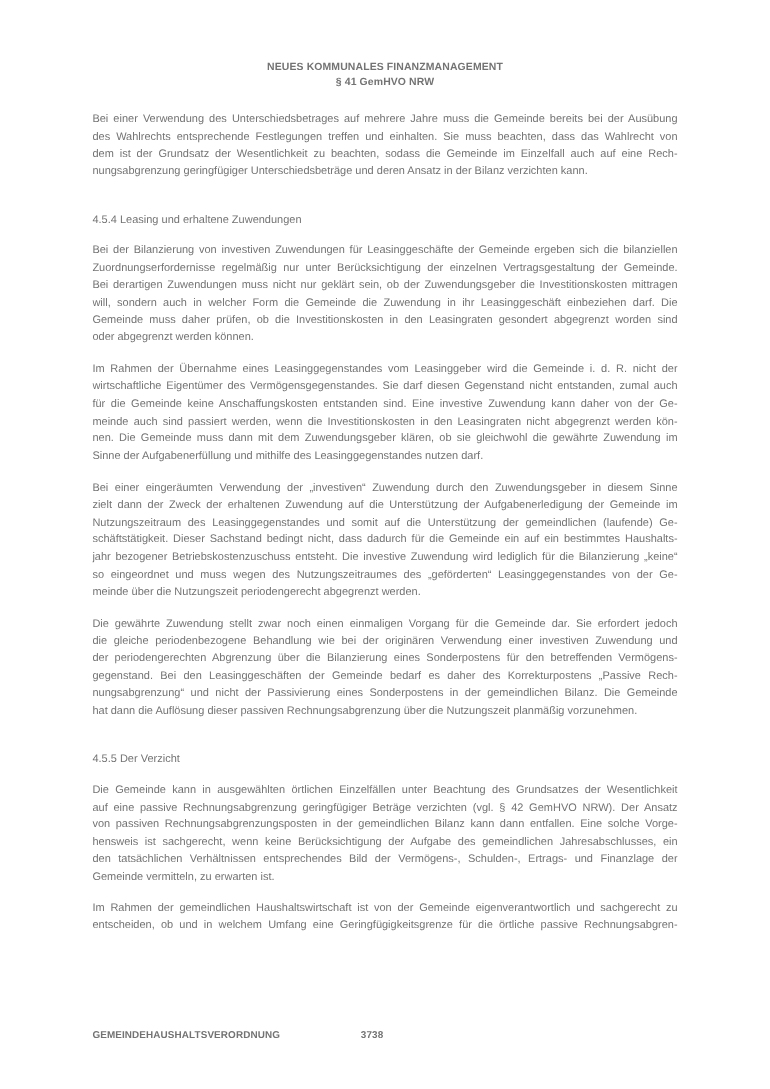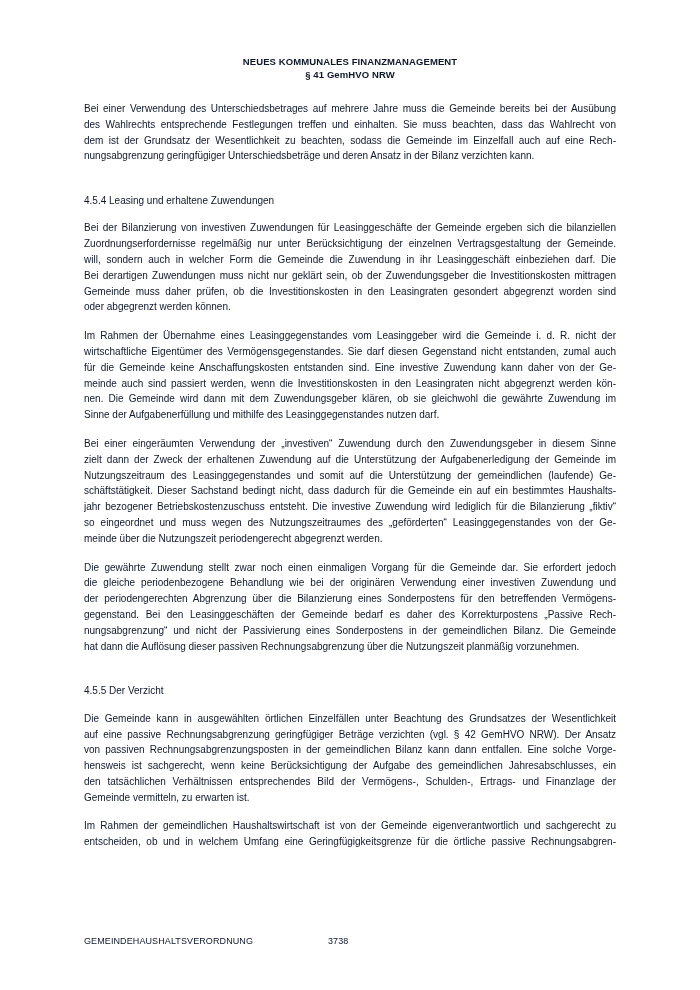--- a/index.html
+++ b/index.html
@@ -3,21 +3,21 @@
 <meta charset="utf-8">
 <style>
   html, body { margin: 0; padding: 0; background: #ffffff; }
   .page {
     position: relative;
     width: 700px;
     height: 990px;
     background: #ffffff;
     overflow: hidden;
     font-family: "Liberation Sans", "DejaVu Sans", sans-serif;
-    color: #0f172a;
+    color: #737373;
   }
   .doc-header {
     position: absolute;
     top: 55px;
     left: 84px;
     width: 532px;
     text-align: center;
     font-weight: 700;
     font-size: 9.5px;
     line-height: 13px;
@@ -49,21 +49,21 @@
     line-height: 15.8px;
     margin: 29px 0 11.5px 0;
   }
   .doc-footer {
     position: absolute;
     top: 936px;
     left: 84px;
     width: 532px;
     height: 14px;
     font-size: 9px;
-    font-weight: 400;
+    font-weight: 700;
     letter-spacing: 0.1px;
   }
   .footer-page {
     position: absolute;
     left: 244px;
     top: 0;
   }
 </style>
 </head>
 <body>
@@ -79,39 +79,39 @@
       <div class="para">
         <div class="ln">Bei einer Verwendung des Unterschiedsbetrages auf mehrere Jahre muss die Gemeinde bereits bei der Ausübung</div>
         <div class="ln">des Wahlrechts entsprechende Festlegungen treffen und einhalten. Sie muss beachten, dass das Wahlrecht von</div>
         <div class="ln">dem ist der Grundsatz der Wesentlichkeit zu beachten, sodass die Gemeinde im Einzelfall auch auf eine Rech-</div>
         <div class="ln last">nungsabgrenzung geringfügiger Unterschiedsbeträge und deren Ansatz in der Bilanz verzichten kann.</div>
       </div>
       <h2 class="sec">4.5.4 Leasing und erhaltene Zuwendungen</h2>
       <div class="para">
         <div class="ln">Bei der Bilanzierung von investiven Zuwendungen für Leasinggeschäfte der Gemeinde ergeben sich die bilanziellen</div>
         <div class="ln">Zuordnungserfordernisse regelmäßig nur unter Berücksichtigung der einzelnen Vertragsgestaltung der Gemeinde.</div>
+        <div class="ln">Bei derartigen Zuwendungen muss nicht nur geklärt sein, ob der Zuwendungsgeber die Investitionskosten mittragen</div>
         <div class="ln">will, sondern auch in welcher Form die Gemeinde die Zuwendung in ihr Leasinggeschäft einbeziehen darf. Die</div>
-        <div class="ln">Bei derartigen Zuwendungen muss nicht nur geklärt sein, ob der Zuwendungsgeber die Investitionskosten mittragen</div>
         <div class="ln">Gemeinde muss daher prüfen, ob die Investitionskosten in den Leasingraten gesondert abgegrenzt worden sind</div>
         <div class="ln last">oder abgegrenzt werden können.</div>
       </div>
       <div class="para">
         <div class="ln">Im Rahmen der Übernahme eines Leasinggegenstandes vom Leasinggeber wird die Gemeinde i. d. R. nicht der</div>
         <div class="ln">wirtschaftliche Eigentümer des Vermögensgegenstandes. Sie darf diesen Gegenstand nicht entstanden, zumal auch</div>
         <div class="ln">für die Gemeinde keine Anschaffungskosten entstanden sind. Eine investive Zuwendung kann daher von der Ge-</div>
         <div class="ln">meinde auch sind passiert werden, wenn die Investitionskosten in den Leasingraten nicht abgegrenzt werden kön-</div>
-        <div class="ln">nen. Die Gemeinde wird dann mit dem Zuwendungsgeber klären, ob sie gleichwohl die gewährte Zuwendung im</div>
+        <div class="ln">nen. Die Gemeinde muss dann mit dem Zuwendungsgeber klären, ob sie gleichwohl die gewährte Zuwendung im</div>
         <div class="ln last">Sinne der Aufgabenerfüllung und mithilfe des Leasinggegenstandes nutzen darf.</div>
       </div>
       <div class="para">
         <div class="ln">Bei einer eingeräumten Verwendung der „investiven“ Zuwendung durch den Zuwendungsgeber in diesem Sinne</div>
         <div class="ln">zielt dann der Zweck der erhaltenen Zuwendung auf die Unterstützung der Aufgabenerledigung der Gemeinde im</div>
         <div class="ln">Nutzungszeitraum des Leasinggegenstandes und somit auf die Unterstützung der gemeindlichen (laufende) Ge-</div>
         <div class="ln">schäftstätigkeit. Dieser Sachstand bedingt nicht, dass dadurch für die Gemeinde ein auf ein bestimmtes Haushalts-</div>
-        <div class="ln">jahr bezogener Betriebskostenzuschuss entsteht. Die investive Zuwendung wird lediglich für die Bilanzierung „fiktiv“</div>
+        <div class="ln">jahr bezogener Betriebskostenzuschuss entsteht. Die investive Zuwendung wird lediglich für die Bilanzierung „keine“</div>
         <div class="ln">so eingeordnet und muss wegen des Nutzungszeitraumes des „geförderten“ Leasinggegenstandes von der Ge-</div>
         <div class="ln last">meinde über die Nutzungszeit periodengerecht abgegrenzt werden.</div>
       </div>
       <div class="para">
         <div class="ln">Die gewährte Zuwendung stellt zwar noch einen einmaligen Vorgang für die Gemeinde dar. Sie erfordert jedoch</div>
         <div class="ln">die gleiche periodenbezogene Behandlung wie bei der originären Verwendung einer investiven Zuwendung und</div>
         <div class="ln">der periodengerechten Abgrenzung über die Bilanzierung eines Sonderpostens für den betreffenden Vermögens-</div>
         <div class="ln">gegenstand. Bei den Leasinggeschäften der Gemeinde bedarf es daher des Korrekturpostens „Passive Rech-</div>
         <div class="ln">nungsabgrenzung“ und nicht der Passivierung eines Sonderpostens in der gemeindlichen Bilanz. Die Gemeinde</div>
         <div class="ln last">hat dann die Auflösung dieser passiven Rechnungsabgrenzung über die Nutzungszeit planmäßig vorzunehmen.</div>

